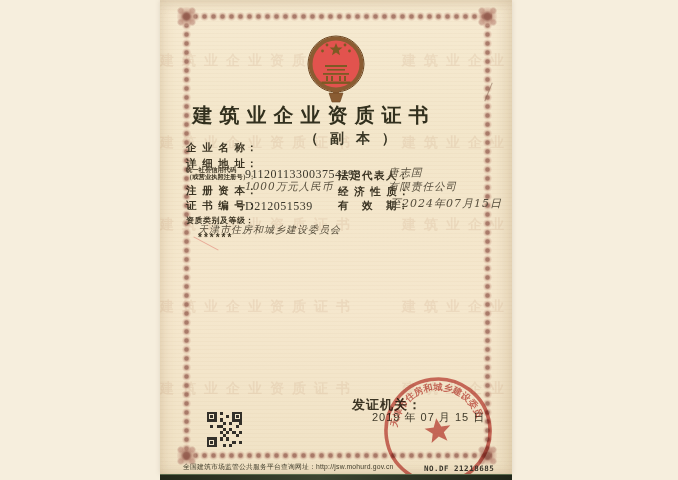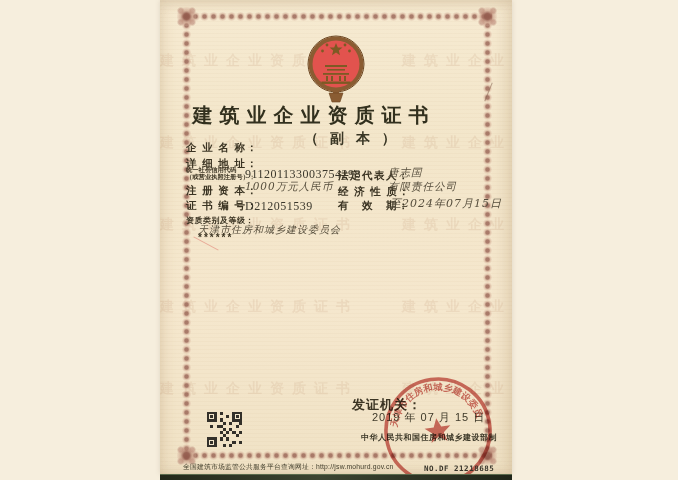--- a/index.html
+++ b/index.html
@@ -158,21 +158,20 @@
 
     <div class="lbl" style="left:26px;top:215px;font-size:8px;letter-spacing:.5px">资质类别及等级：</div>
     <div class="hand" style="left:38px;top:223px;font-size:10px">天津市住房和城乡建设委员会</div>
     <div class="mask" style="left:38px;top:232px">******</div>
 
     <div class="crease1"></div>
     <div class="crease2"></div>
 
     <div class="authority">发证机关：</div>
     <div class="issue-date">2019 年 07 月 15 日</div>
-    <div class="made-by">中华人民共和国住房和城乡建设部制</div>
 
     <div class="seal">
       <svg viewBox="0 0 116 116" width="116" height="116">
         <circle cx="58" cy="58" r="52" fill="none" stroke="#c4504a" stroke-width="3.6"></circle>
         <defs>
             <path id="sealArc" d="M 17.6,50.9 A 41,41 0 0 1 98.4,50.9" fill="none"></path>
           </defs>
         <text font-size="9" fill="#c4504a" font-family="Liberation Sans, sans-serif" font-weight="bold">
           <textPath href="#sealArc" startOffset="2" textLength="122" lengthAdjust="spacingAndGlyphs">天津市住房和城乡建设委员会</textPath>
         </text>

